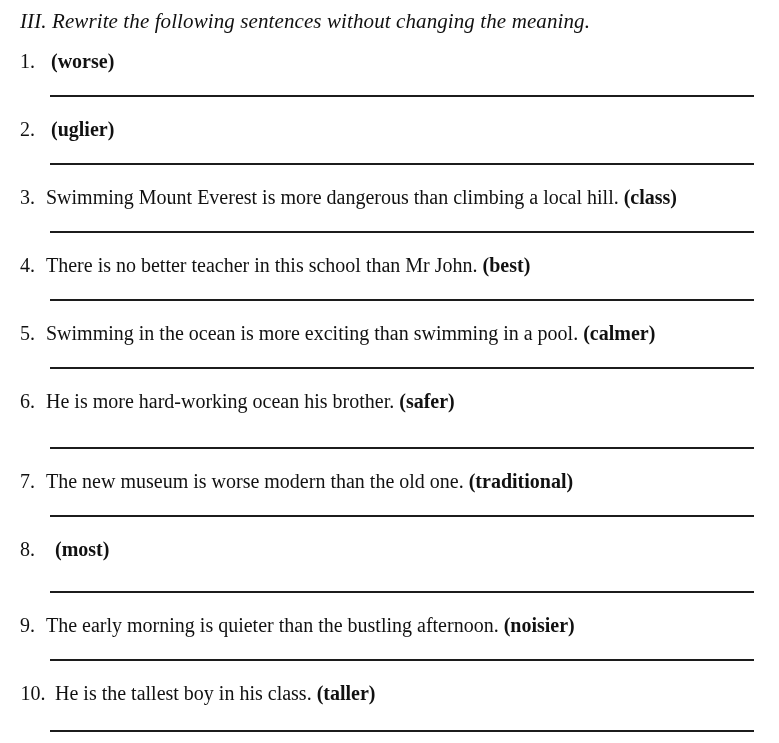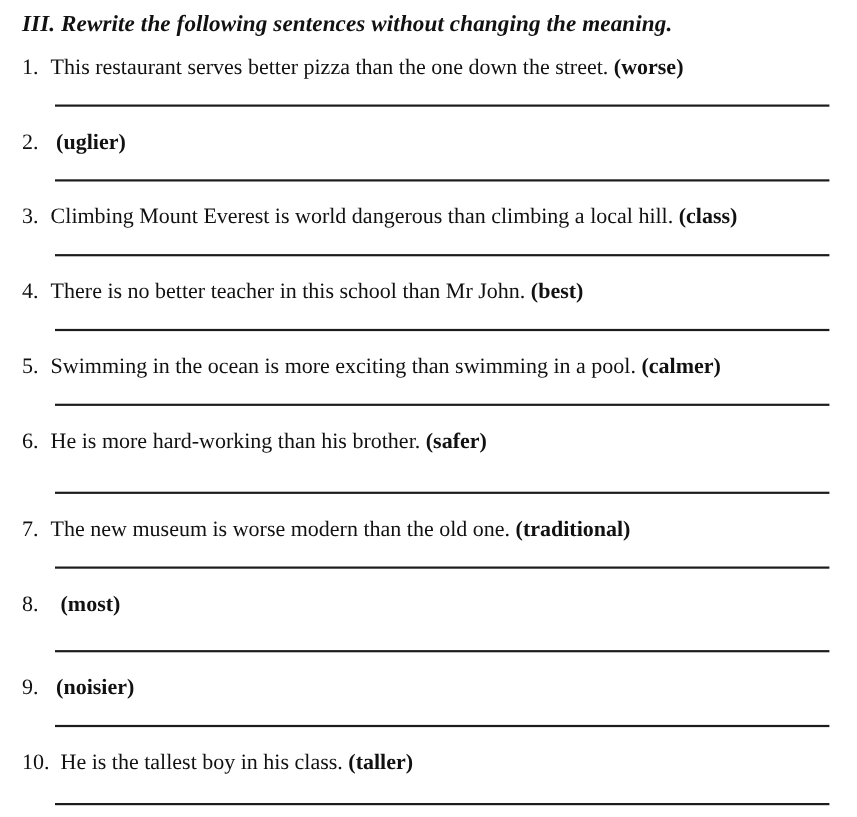--- a/index.html
+++ b/index.html
@@ -8,21 +8,21 @@
     height: 743px;
     box-sizing: border-box;
     background: #ffffff;
     color: #111111;
     font-family: "Liberation Serif", "DejaVu Serif", serif;
     padding: 8px 25px 6px 20px;
     overflow: hidden;
   }
   .header {
     font-size: 21px;
-    font-weight: bold;
+    font-weight: normal;
     font-style: italic;
     line-height: 27px;
     margin: 0 0 13px 0;
     letter-spacing: 0.1px;
   }
   .items { display: block; }
   .item { margin-bottom: 19px; }
   .sentence {
     display: flex;
     align-items: baseline;
@@ -30,21 +30,21 @@
     line-height: 27px;
     white-space: nowrap;
   }
   .num {
     min-width: 17px;
     margin-right: 9px;
     text-align: left;
     flex: 0 0 auto;
   }
   .item:nth-child(8) .num { margin-right: 13px; }
-  .item:nth-child(10) .num { min-width: 26px; margin-right: 9px; }
+  .item:nth-child(10) .num { min-width: 26px; margin-right: 9px; text-align: center; }
   .hint { margin-left: 5px; font-weight: bold; }
   .answer-line {
     margin-left: 30px;
     margin-right: 0;
     margin-top: 20px;
     height: 0;
     border-bottom: 2px solid #1c1c1c;
   }
   .item:nth-child(6) .answer-line { margin-top: 32px; }
   .item:nth-child(8) .answer-line { margin-top: 28px; }
@@ -53,38 +53,37 @@
 </head>
 <body>
 
 <div class="header">III. Rewrite the following sentences without changing the meaning.</div>
 
 <div class="items">
 
   <div class="item">
     <div class="sentence">
       <span class="num">1.</span>
-      <span class="text">This restaurant serves better pizza than the one down the street.</span>
       <span class="hint">(worse)</span>
     </div>
     <div class="answer-line"></div>
   </div>
 
   <div class="item">
     <div class="sentence">
       <span class="num">2.</span>
       <span class="hint">(uglier)</span>
     </div>
     <div class="answer-line"></div>
   </div>
 
   <div class="item">
     <div class="sentence">
       <span class="num">3.</span>
-      <span class="text">Climbing Mount Everest is world dangerous than climbing a local hill.</span>
+      <span class="text">Swimming Mount Everest is more dangerous than climbing a local hill.</span>
       <span class="hint">(class)</span>
     </div>
     <div class="answer-line"></div>
   </div>
 
   <div class="item">
     <div class="sentence">
       <span class="num">4.</span>
       <span class="text">There is no better teacher in this school than Mr John.</span>
       <span class="hint">(best)</span>
@@ -97,21 +96,21 @@
       <span class="num">5.</span>
       <span class="text">Swimming in the ocean is more exciting than swimming in a pool.</span>
       <span class="hint">(calmer)</span>
     </div>
     <div class="answer-line"></div>
   </div>
 
   <div class="item">
     <div class="sentence">
       <span class="num">6.</span>
-      <span class="text">He is more hard-working than his brother.</span>
+      <span class="text">He is more hard-working ocean his brother.</span>
       <span class="hint">(safer)</span>
     </div>
     <div class="answer-line"></div>
   </div>
 
   <div class="item">
     <div class="sentence">
       <span class="num">7.</span>
       <span class="text">The new museum is worse modern than the old one.</span>
       <span class="hint">(traditional)</span>
@@ -123,20 +122,21 @@
     <div class="sentence">
       <span class="num">8.</span>
       <span class="hint">(most)</span>
     </div>
     <div class="answer-line"></div>
   </div>
 
   <div class="item">
     <div class="sentence">
       <span class="num">9.</span>
+      <span class="text">The early morning is quieter than the bustling afternoon.</span>
       <span class="hint">(noisier)</span>
     </div>
     <div class="answer-line"></div>
   </div>
 
   <div class="item">
     <div class="sentence">
       <span class="num">10.</span>
       <span class="text">He is the tallest boy in his class.</span>
       <span class="hint">(taller)</span>

